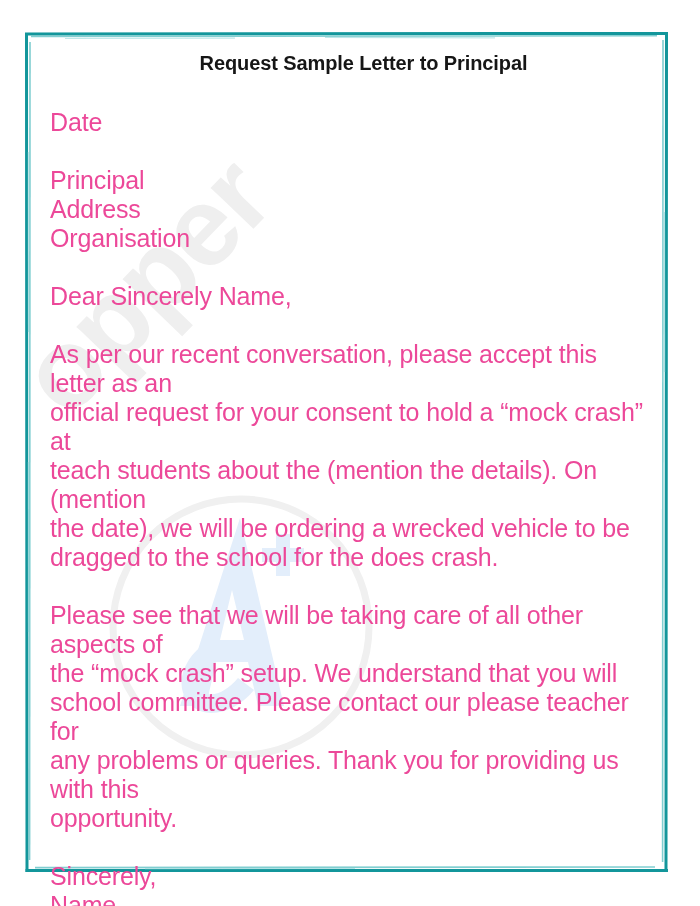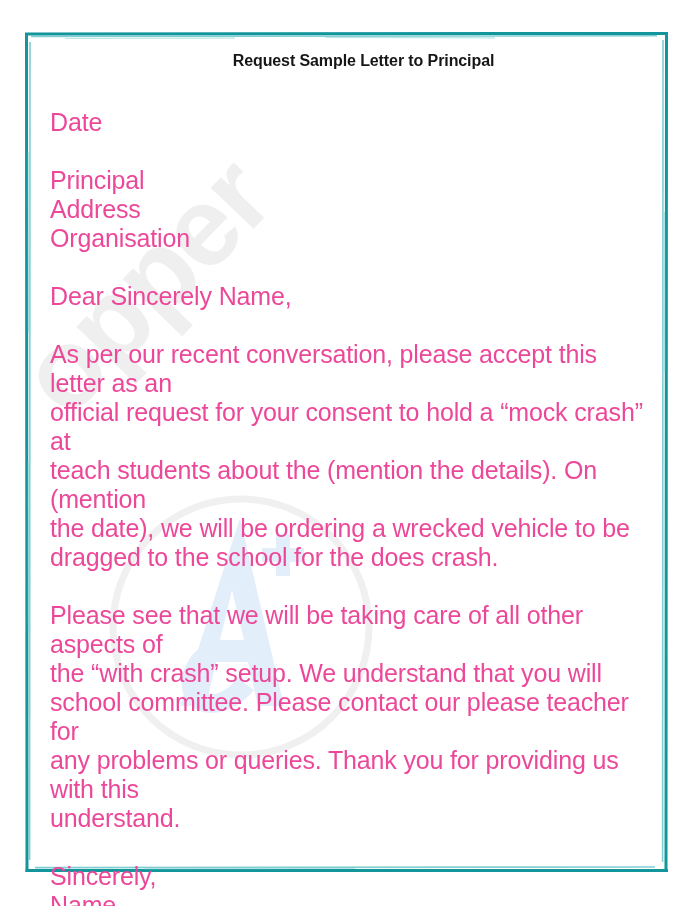--- a/index.html
+++ b/index.html
@@ -78,21 +78,21 @@
     height: 906px;
     z-index: 2;
   }
 
   .letter-title {
     position: absolute;
     left: 28px;
     top: 52px;
     width: 671px;
     text-align: center;
-    font-size: 16px;
+    font-size: 20px;
     font-weight: 700;
     color: #161616;
     letter-spacing: -0.1px;
   }
 
   .body-block {
     position: absolute;
     left: 50px;
     top: 108px;
     width: 600px;
@@ -177,24 +177,24 @@
       <p class="para">
         <span class="line">As per our recent conversation, please accept this letter as an</span>
         <span class="line">official request for your consent to hold a “mock crash” at</span>
         <span class="line">teach students about the (mention the details). On (mention</span>
         <span class="line">the date), we will be ordering a wrecked vehicle to be</span>
         <span class="line">dragged to the school for the does crash.</span>
       </p>
 
       <p class="para">
         <span class="line">Please see that we will be taking care of all other aspects of</span>
-        <span class="line">the “with crash” setup. We understand that you will</span>
+        <span class="line">the “mock crash” setup. We understand that you will</span>
         <span class="line">school committee. Please contact our please teacher for</span>
         <span class="line">any problems or queries. Thank you for providing us with this</span>
-        <span class="line">understand.</span>
+        <span class="line">opportunity.</span>
       </p>
 
       <p class="para">
         <span class="line">Sincerely,</span>
         <span class="line">Name</span>
         <span class="line">Please Council</span>
       </p>
 
     </div>
   </div>

